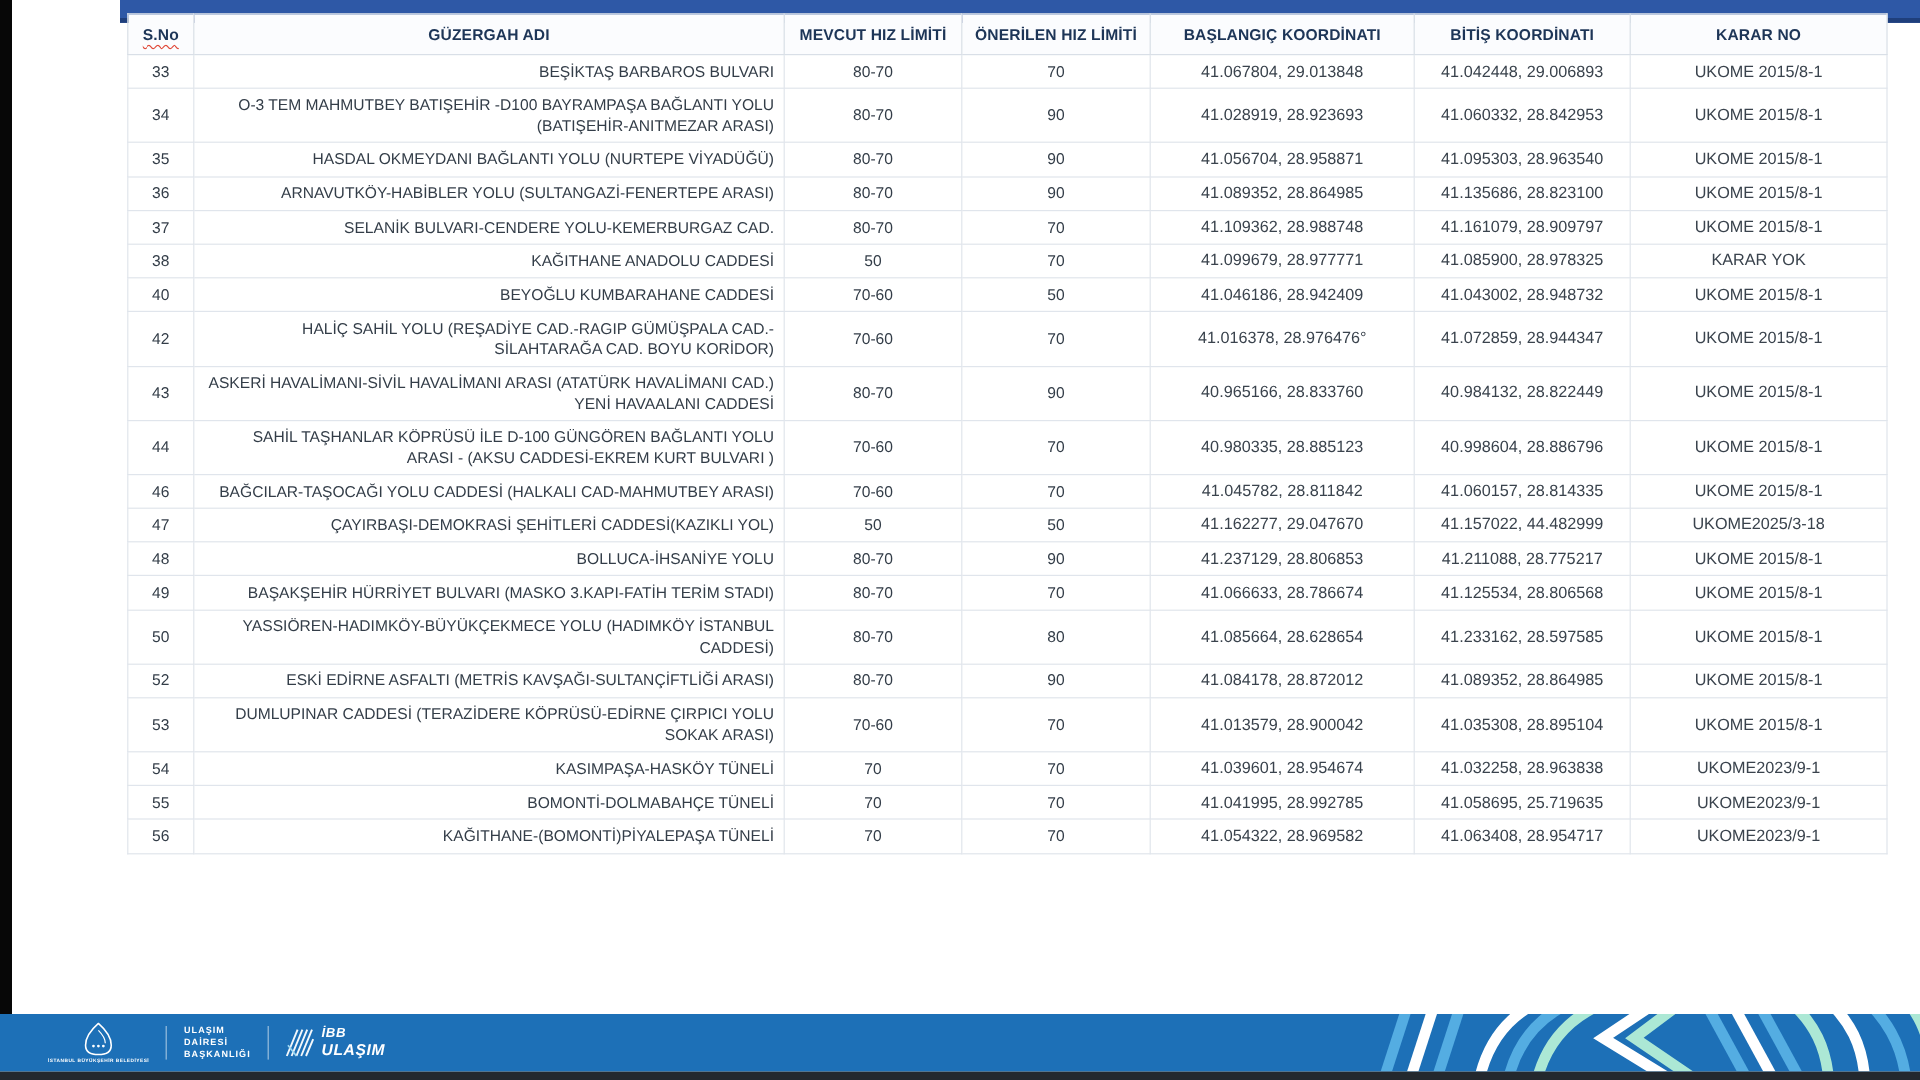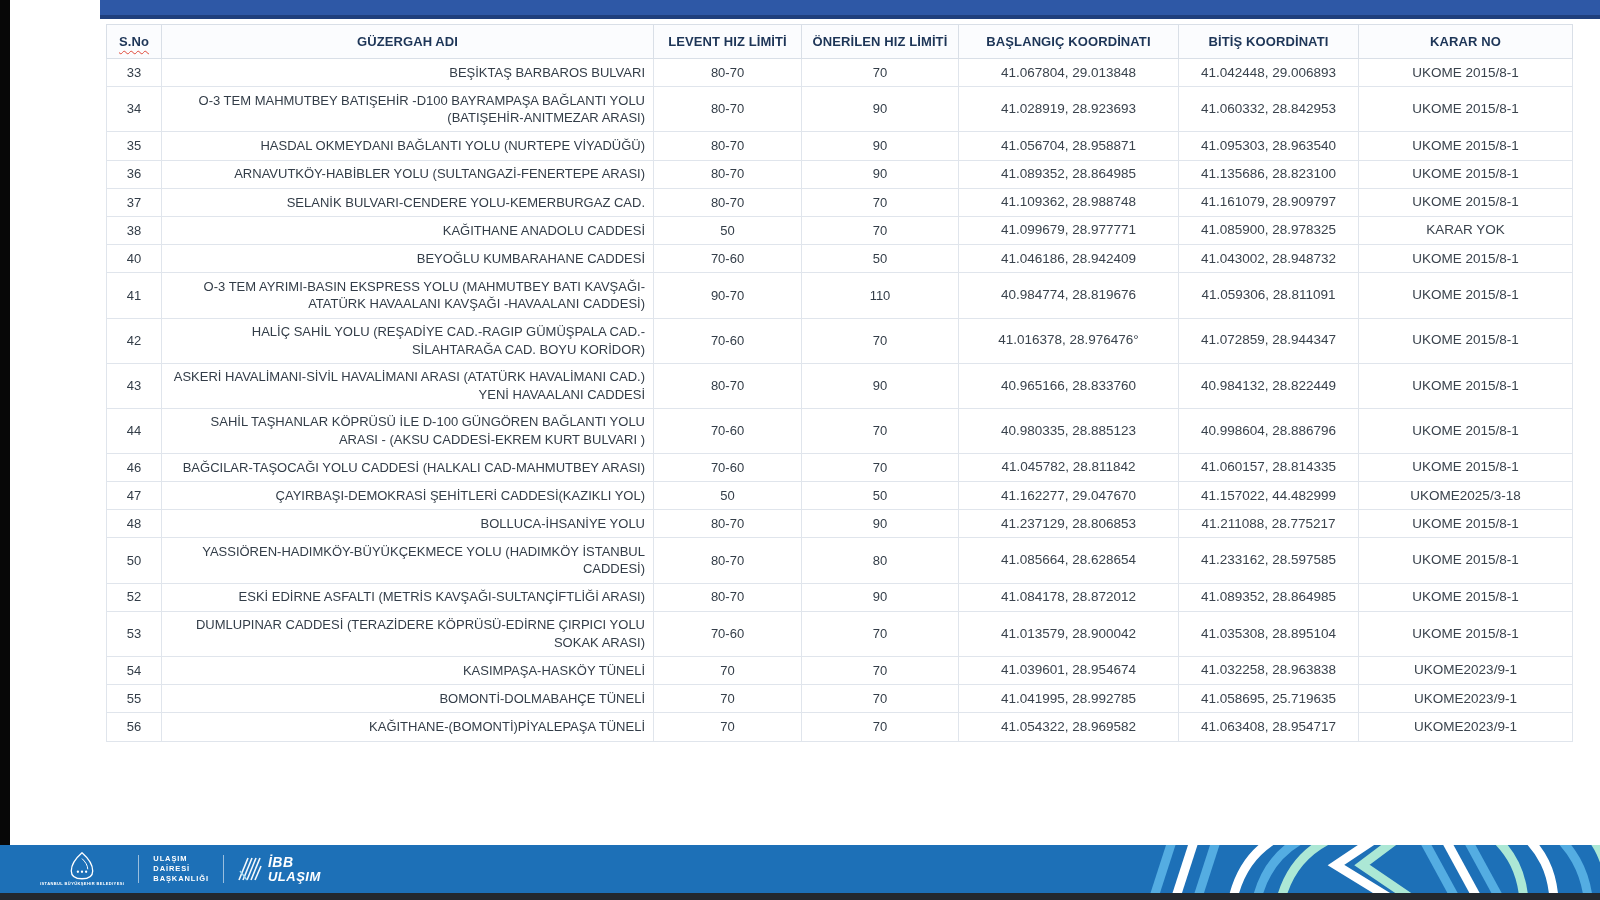--- a/index.html
+++ b/index.html
@@ -2,41 +2,41 @@
 <html><head>
 <meta charset="utf-8">
 <style>
   html,body{margin:0;padding:0;background:#ffffff;}
   body{width:1600px;height:900px;overflow:hidden;font-family:"Liberation Sans",sans-serif;}
   .page{position:relative;width:1600px;height:900px;background:#ffffff;}
 
   .left-strip{position:absolute;left:0;top:0;width:10px;height:845px;background:#070707;}
   .top-bar{position:absolute;left:100px;top:0;width:1500px;height:15px;background:#2e58a6;border-bottom:4px solid #1f3f7c;}
 
-  .table-wrap{position:absolute;left:106px;top:24px;width:1466px;}
+  .table-wrap{position:absolute;left:106px;top:11px;width:1466px;}
   table{border-collapse:collapse;width:100%;table-layout:fixed;}
   th{font-size:13px;font-weight:bold;color:#1d3557;padding:9px 4px;text-align:center;
      border:1px solid #d9dfe7;background:#fbfcfe;letter-spacing:.1px;}
   td{font-size:13px;color:#333d48;padding:4.5px 8px;text-align:center;border:1px solid #e0e5ec;
      line-height:1.35;overflow:hidden;}
   td.route{text-align:right;}
   td.coord,td.karar{font-size:13.5px;color:#3a434d;}
   .sno-underline{text-decoration:underline wavy #e04a3a 1px;text-underline-offset:4px;}
 
   .footer{position:absolute;left:0;top:845px;width:1600px;height:48px;background:#1d70b7;overflow:hidden;}
   .bottom-strip{position:absolute;left:0;top:893px;width:1600px;height:7px;background:#23282e;}
 
   .footer-inner{position:absolute;left:40px;top:0;height:48px;display:flex;align-items:center;gap:14px;color:#fff;}
   .emblem-block{display:flex;flex-direction:column;align-items:center;gap:1px;}
   .emblem-caption{font-size:4px;font-weight:bold;letter-spacing:.4px;color:#ffffff;white-space:nowrap;}
   .vdivider{width:1px;height:28px;background:rgba(255,255,255,.55);}
   .dept{font-size:7.5px;font-weight:bold;letter-spacing:.9px;line-height:1.35;}
   .brand{display:flex;align-items:center;gap:6px;}
   .brand-text{font-weight:bold;line-height:1.05;font-style:italic;}
-  .brand-top{font-size:14px;letter-spacing:.5px;}
+  .brand-top{font-size:11px;letter-spacing:.5px;}
   .brand-bottom{font-size:13px;letter-spacing:.5px;}
   .wave{position:absolute;right:0;top:0;height:48px;}
 </style>
 </head>
 <body>
 
 <div class="page">
 
   <div class="left-strip"></div>
   <div class="top-bar"></div>
@@ -49,21 +49,21 @@
           <col style="width:148px">
         <col style="width:157px">
           <col style="width:220px">
           <col style="width:180px">
           <col style="width:214px">
       </colgroup>
       <thead>
         <tr>
           <th><span class="sno-underline">S.No</span></th>
           <th>GÜZERGAH ADI</th>
-          <th>LEVENT HIZ LİMİTİ</th>
+          <th>MEVCUT HIZ LİMİTİ</th>
           <th>ÖNERİLEN HIZ LİMİTİ</th>
           <th>BAŞLANGIÇ KOORDİNATI</th>
           <th>BİTİŞ KOORDİNATI</th>
           <th>KARAR NO</th>
         </tr>
       </thead>
       <tbody>
           <tr>
             <td>33</td>
             <td class="route">BEŞİKTAŞ BARBAROS BULVARI</td>
@@ -121,29 +121,20 @@
           <tr>
             <td>40</td>
             <td class="route">BEYOĞLU KUMBARAHANE CADDESİ</td>
             <td>70-60</td>
             <td>50</td>
             <td class="coord">41.046186, 28.942409</td>
             <td class="coord">41.043002, 28.948732</td>
             <td class="karar">UKOME 2015/8-1</td>
           </tr>
           <tr>
-            <td>41</td>
-            <td class="route">O-3 TEM AYRIMI-BASIN EKSPRESS YOLU (MAHMUTBEY BATI KAVŞAĞI-ATATÜRK HAVAALANI KAVŞAĞI -HAVAALANI CADDESİ)</td>
-            <td>90-70</td>
-            <td>110</td>
-            <td class="coord">40.984774, 28.819676</td>
-            <td class="coord">41.059306, 28.811091</td>
-            <td class="karar">UKOME 2015/8-1</td>
-          </tr>
-          <tr>
             <td>42</td>
             <td class="route">HALİÇ SAHİL YOLU (REŞADİYE CAD.-RAGIP GÜMÜŞPALA CAD.-SİLAHTARAĞA CAD. BOYU KORİDOR)</td>
             <td>70-60</td>
             <td>70</td>
             <td class="coord">41.016378, 28.976476°</td>
             <td class="coord">41.072859, 28.944347</td>
             <td class="karar">UKOME 2015/8-1</td>
           </tr>
           <tr>
             <td>43</td>
@@ -181,20 +172,29 @@
             <td class="coord">41.157022, 44.482999</td>
             <td class="karar">UKOME2025/3-18</td>
           </tr>
           <tr>
             <td>48</td>
             <td class="route">BOLLUCA-İHSANİYE YOLU</td>
             <td>80-70</td>
             <td>90</td>
             <td class="coord">41.237129, 28.806853</td>
             <td class="coord">41.211088, 28.775217</td>
+            <td class="karar">UKOME 2015/8-1</td>
+          </tr>
+          <tr>
+            <td>49</td>
+            <td class="route">BAŞAKŞEHİR HÜRRİYET BULVARI (MASKO 3.KAPI-FATİH TERİM STADI)</td>
+            <td>80-70</td>
+            <td>70</td>
+            <td class="coord">41.066633, 28.786674</td>
+            <td class="coord">41.125534, 28.806568</td>
             <td class="karar">UKOME 2015/8-1</td>
           </tr>
           <tr>
             <td>50</td>
             <td class="route">YASSIÖREN-HADIMKÖY-BÜYÜKÇEKMECE YOLU (HADIMKÖY İSTANBUL CADDESİ)</td>
             <td>80-70</td>
             <td>80</td>
             <td class="coord">41.085664, 28.628654</td>
             <td class="coord">41.233162, 28.597585</td>
             <td class="karar">UKOME 2015/8-1</td>

